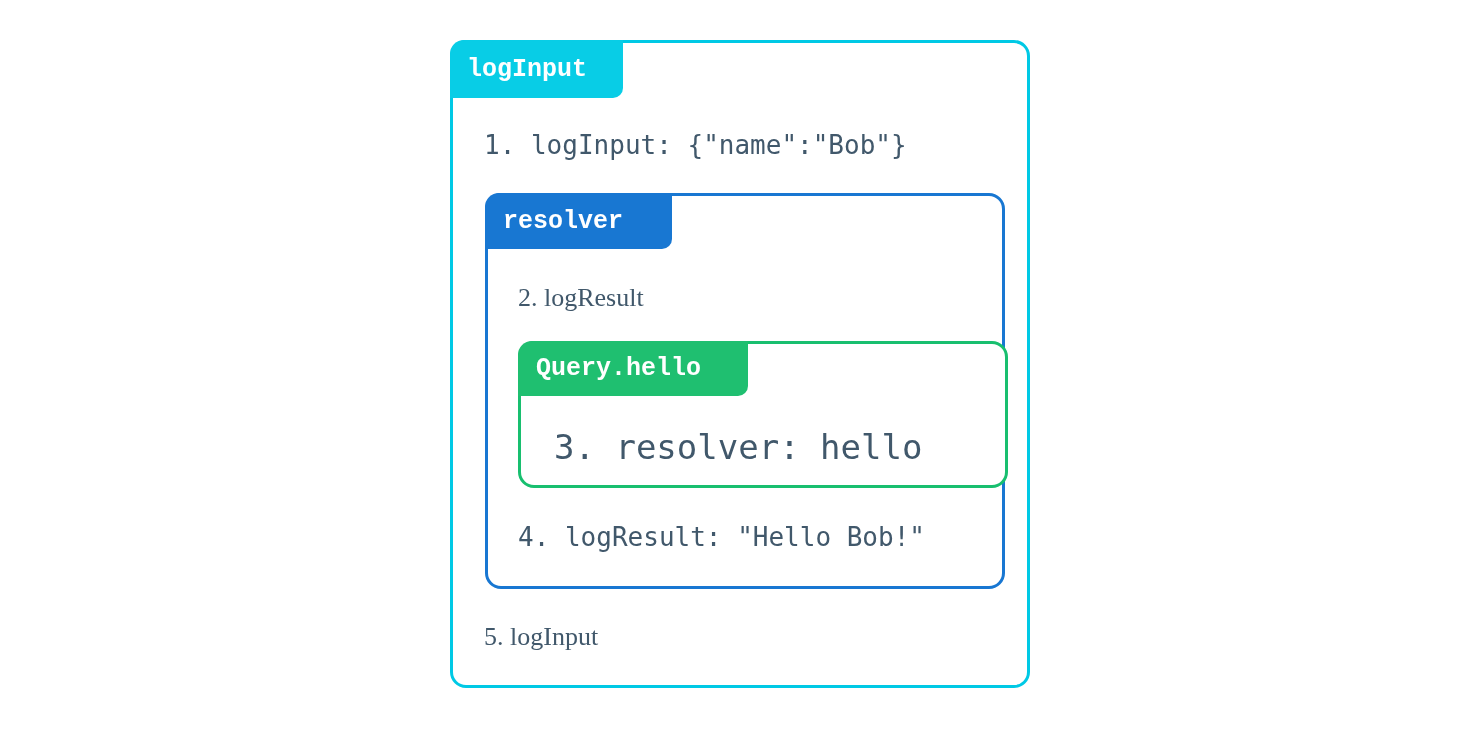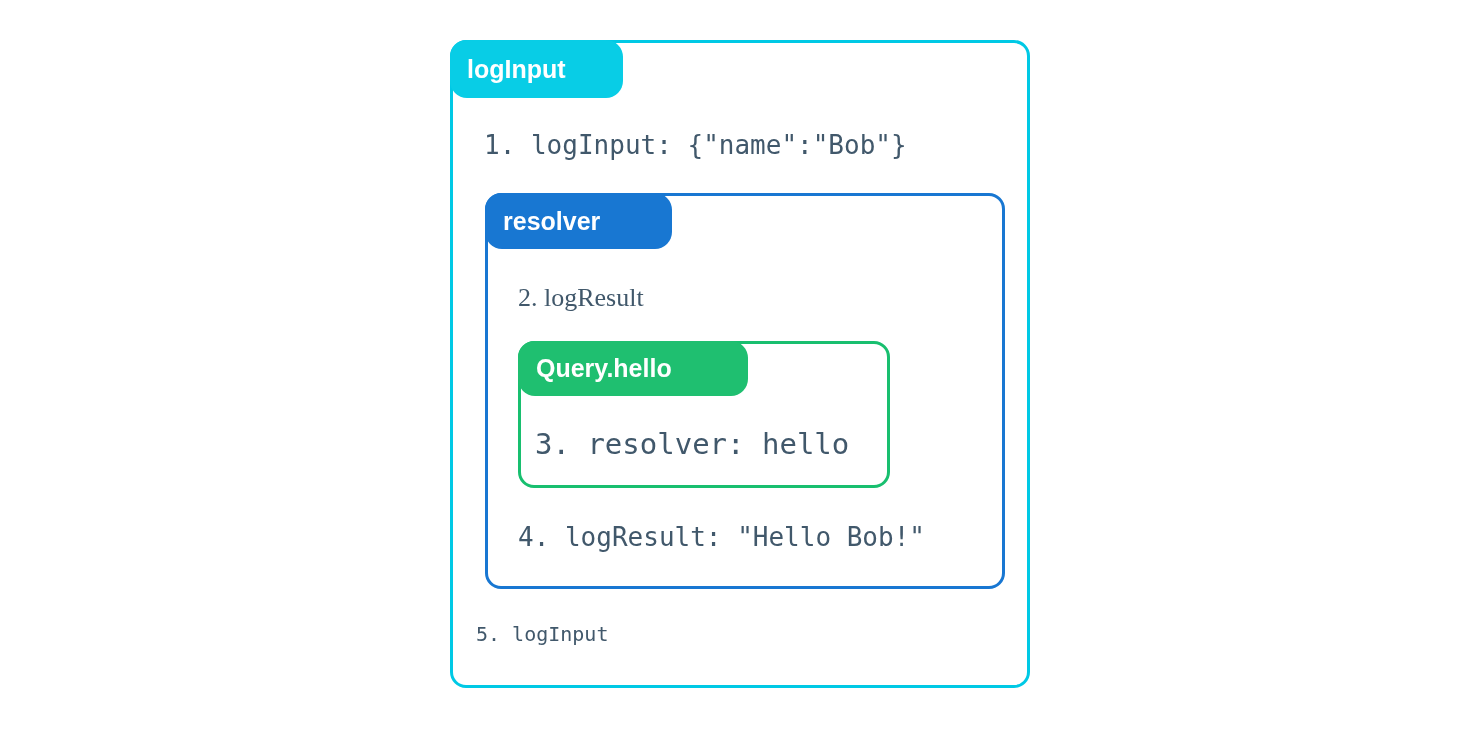--- a/index.html
+++ b/index.html
@@ -36,29 +36,28 @@
   
   .box-tab {
     position: absolute;
     top: -3px;
     left: -3px;
     box-sizing: border-box;
     display: flex;
     align-items: center;
     justify-content: flex-start;
     color: #ffffff;
-    font-family: Liberation Sans, sans-serif;
+    font-family: Liberation Mono, monospace;
     font-weight: bold;
     letter-spacing: 0px;
     white-space: nowrap;
     border-top-left-radius: 14px;
     border-bottom-right-radius: 10px;
     border-top-right-radius: 0px;
     border-bottom-left-radius: 0px;
-    border-radius: 17px;
   }
   .trace-line {
     color: #41586b;
     font-family: "DejaVu Sans Mono", "Liberation Mono", monospace;
     white-space: pre;
   }
 
   
   #box-loginput {
     left: 450px;
@@ -75,23 +74,24 @@
     padding-left: 17px;
   }
   #line-1 {
     position: absolute;
     left: 31px;
     top: 87px;
     font-size: 26px;
   }
   #line-5 {
     position: absolute;
-    left: 23px;
+    left: 31px;
     top: 579px;
-    font-size: 20px;
+    font-size: 26px;
+    font-family: Liberation Serif, serif;
   }
 
   
   #box-logresult {
     left: 32px;
     top: 150px;
     width: 520px;
     height: 396px;
     border-color: #1877d2;
   }
@@ -113,36 +113,36 @@
     position: absolute;
     left: 30px;
     top: 326px;
     font-size: 26px;
   }
 
   
   #box-queryhello {
     left: 30px;
     top: 145px;
-    width: 372px;
+    width: 490px;
     height: 147px;
     border-color: #18bf6f;
   }
   #box-queryhello > .box-tab {
     width: 230px;
     height: 55px;
     background: #1fbf70;
     font-size: 25px;
     padding-left: 18px;
   }
   #line-3 {
     position: absolute;
-    left: 14px;
+    left: 33px;
     top: 83px;
-    font-size: 29px;
+    font-size: 34px;
   }
 </style>
 </head>
 <body>
 
 <div id="diagram-canvas">
 
   <div class="trace-box" id="box-loginput">
 
     <div class="box-tab">logInput</div>

